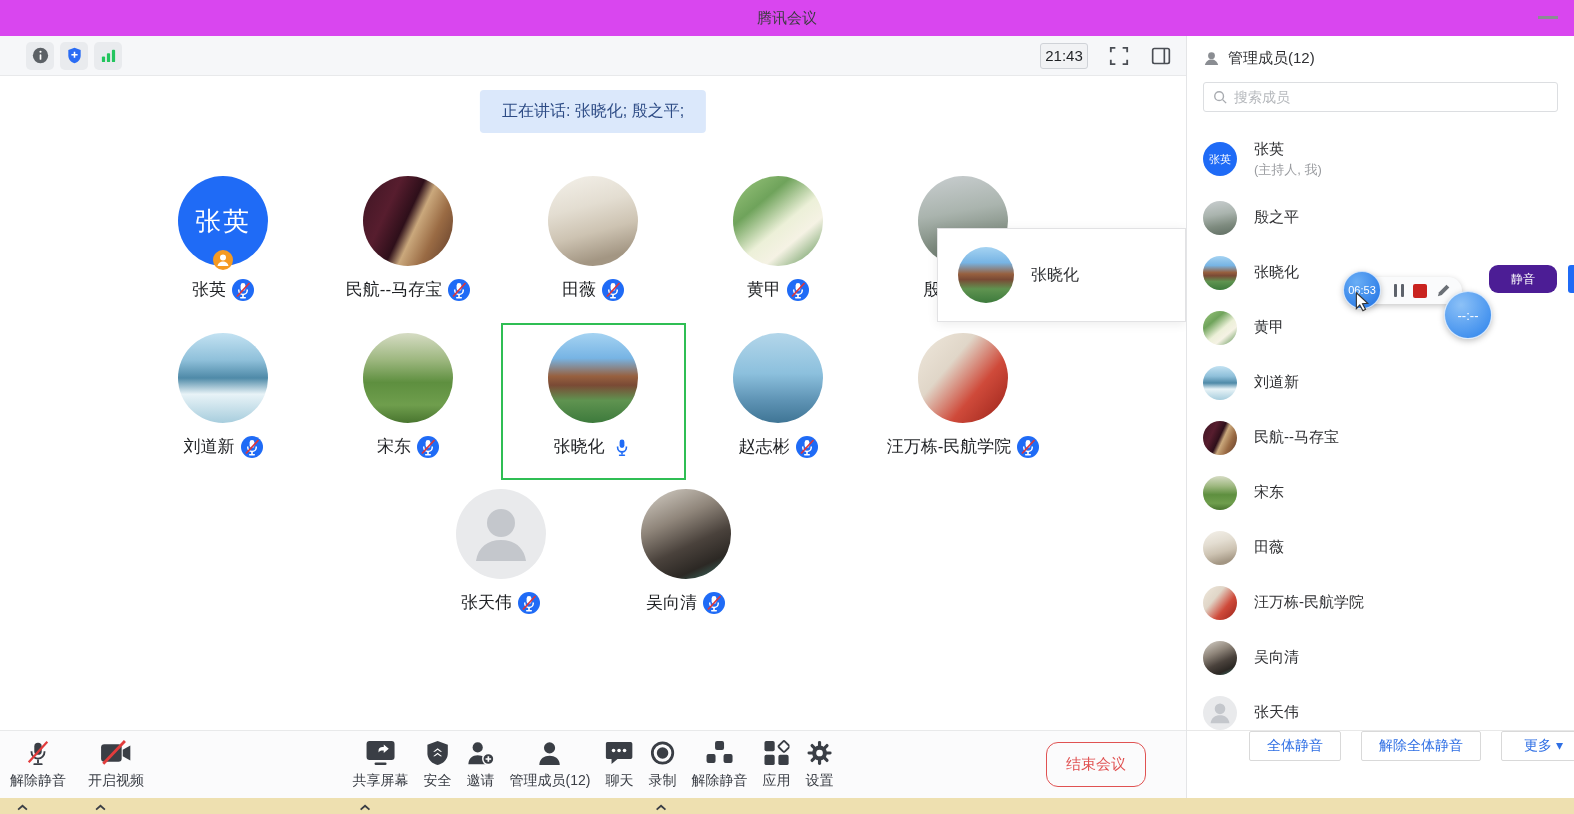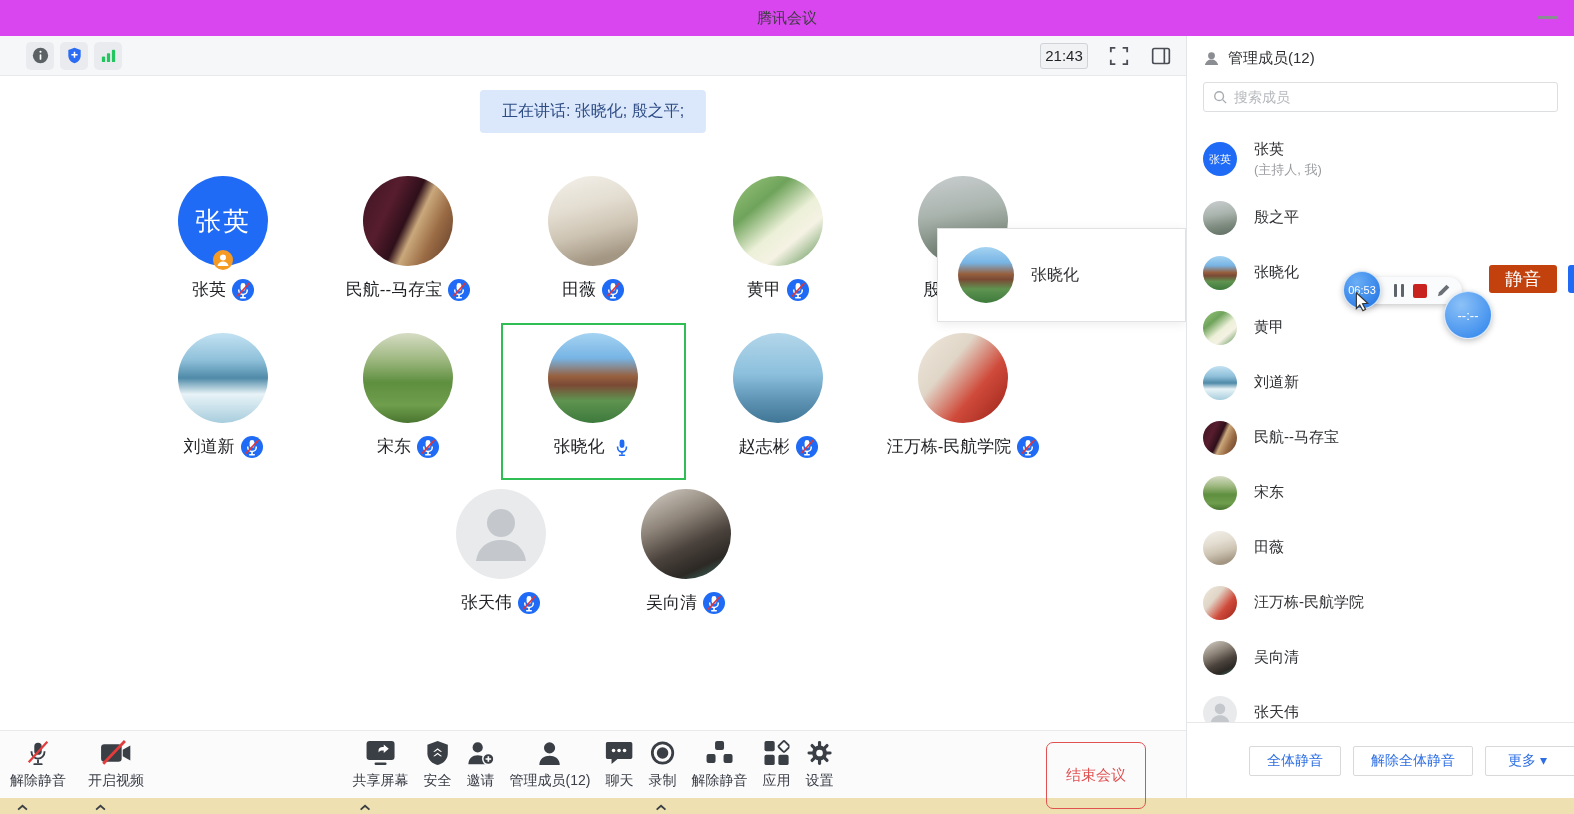--- a/index.html
+++ b/index.html
@@ -74,44 +74,44 @@
   .tb-group { position:absolute; top:8px; display:flex; align-items:flex-start; }
   #tb-left { left:10px; gap:22px; }
   #tb-center { left:50%; transform:translateX(-50%); gap:15px; }
   .tb-item { display:flex; align-items:flex-start; cursor:pointer;flex-direction:column; }
   .tb-col { display:flex; flex-direction:column; align-items:center; gap:5px; }
   .tb-ic { height:28px; display:flex; align-items:center; justify-content:center; }
   .tb-ic svg { height:26px; }
   .tb-label { font-size:14px; color:#3a3e45; white-space:nowrap; }
   .tb-chev { margin:14px 0 0 7px; display:flex; }
   .tb-chev svg { width:11px; height:7px; }
-  .end-btn { position:absolute; right:40px; top:11px; border:1px solid #e05252; color:#e05252; background:transparent; font-size:15px; padding:23px 19px; border-radius:7px; font-family:inherit; cursor:pointer; }
+  .end-btn { position:absolute; right:40px; top:11px; border:1px solid #e05252; color:#e05252; background:transparent; font-size:15px; padding:12px 19px; border-radius:12px; font-family:inherit; cursor:pointer; }
 
   
   .sb-header { height:44px; display:flex; align-items:center; padding:0 16px; gap:8px; }
   .sb-header svg { width:17px; height:17px; }
   .sb-title { font-size:15px; color:#2f3033; }
   .sb-search { margin:2px 16px 0; height:30px; border:1px solid #dcdee1; border-radius:3px; display:flex; align-items:center; padding:0 9px; gap:7px; background:#fff; }
   .sb-search svg { width:14px; height:14px; flex:0 0 auto; }
   .sb-search input { border:none; outline:none; font-size:14px; color:#333; width:100%; font-family:inherit; background:transparent; }
   .sb-search input::placeholder { color:#b6b9bd; }
   .member-list { flex:1; overflow:hidden; padding:16px 0 0; }
   .member-row { display:flex; align-items:center; height:55px; padding:0 16px; gap:17px; }
   .member-row.first { height:62px; }
   .m-avatar { width:34px; height:34px; border-radius:50%; flex:0 0 auto; position:relative; overflow:hidden; }
   .m-avatar svg.silhouette { width:100%; height:100%; }
   .m-avatar .avatar-text { font-size:11px; letter-spacing:0; }
   .m-name { font-size:15px; color:#2f3033; white-space:nowrap; }
   .m-sub { font-size:13px; color:#9a9ca0; margin-top:2px; }
-  .sb-footer { height:76px; border-top:1px solid #e8e8e8; position:relative; display:flex; align-items:center; padding-left:62px; gap:12px; overflow:hidden; }
+  .sb-footer { height:68px; border-top:1px solid #e8e8e8; position:relative; display:flex; padding-left:62px; gap:20px; overflow:hidden; }
   .sb-btn { height:30px; padding:0 17px; border:1px solid #d9d9d9; border-radius:2px; background:#fff; color:#2f6fe4; font-size:14px; font-family:inherit; cursor:pointer; white-space:nowrap; flex:0 0 auto; }
   .sb-btn.more { min-width:120px; text-align:left; padding-left:22px; }
 
   
-  .mute-action { position:absolute; left:1489px; top:265px; width:68px; height:28px; background:#c2410c; color:#fff; font-size:18px; border:none; border-radius:3px; font-family:inherit; cursor:pointer; z-index:9; }
+  .mute-action { position:absolute; left:1489px; top:265px; width:68px; height:28px; background:#4c1d95; color:#fff; font-size:12px; border:none; border-radius:9px; font-family:inherit; cursor:pointer; z-index:9; }
   .edge-sliver { position:absolute; left:1568px; top:265px; width:6px; height:28px; background:#1f6bf6; border-radius:3px 0 0 3px; z-index:9; }
 
   
   .rec-pill { position:absolute; left:1350px; top:277px; width:112px; height:27px; background:#fafbfc; border-radius:14px; box-shadow:0 2px 6px rgba(0,0,0,.22); display:flex; align-items:center; padding-left:44px; gap:9px; z-index:10; }
   .pause-bars { display:flex; gap:4px; }
   .pause-bars span { width:3px; height:13px; background:#5d626b; border-radius:1px; }
   .stop-sq { width:14px; height:14px; background:#c9231f; border-radius:2px; }
   .rec-pill .pencil svg { width:15px; height:15px; display:block; }
   .rec-bubble { position:absolute; border-radius:50%; color:#fff; display:flex; align-items:center; justify-content:center; border:1.5px solid rgba(255,255,255,.75); box-shadow:0 2px 6px rgba(0,0,0,.25); z-index:11; }
   .rec-bubble.b1 { left:1343px; top:271px; width:38px; height:38px; font-size:11px; background:radial-gradient(circle at 35% 28%,#6aaef5,#2f7fe8 75%); }

